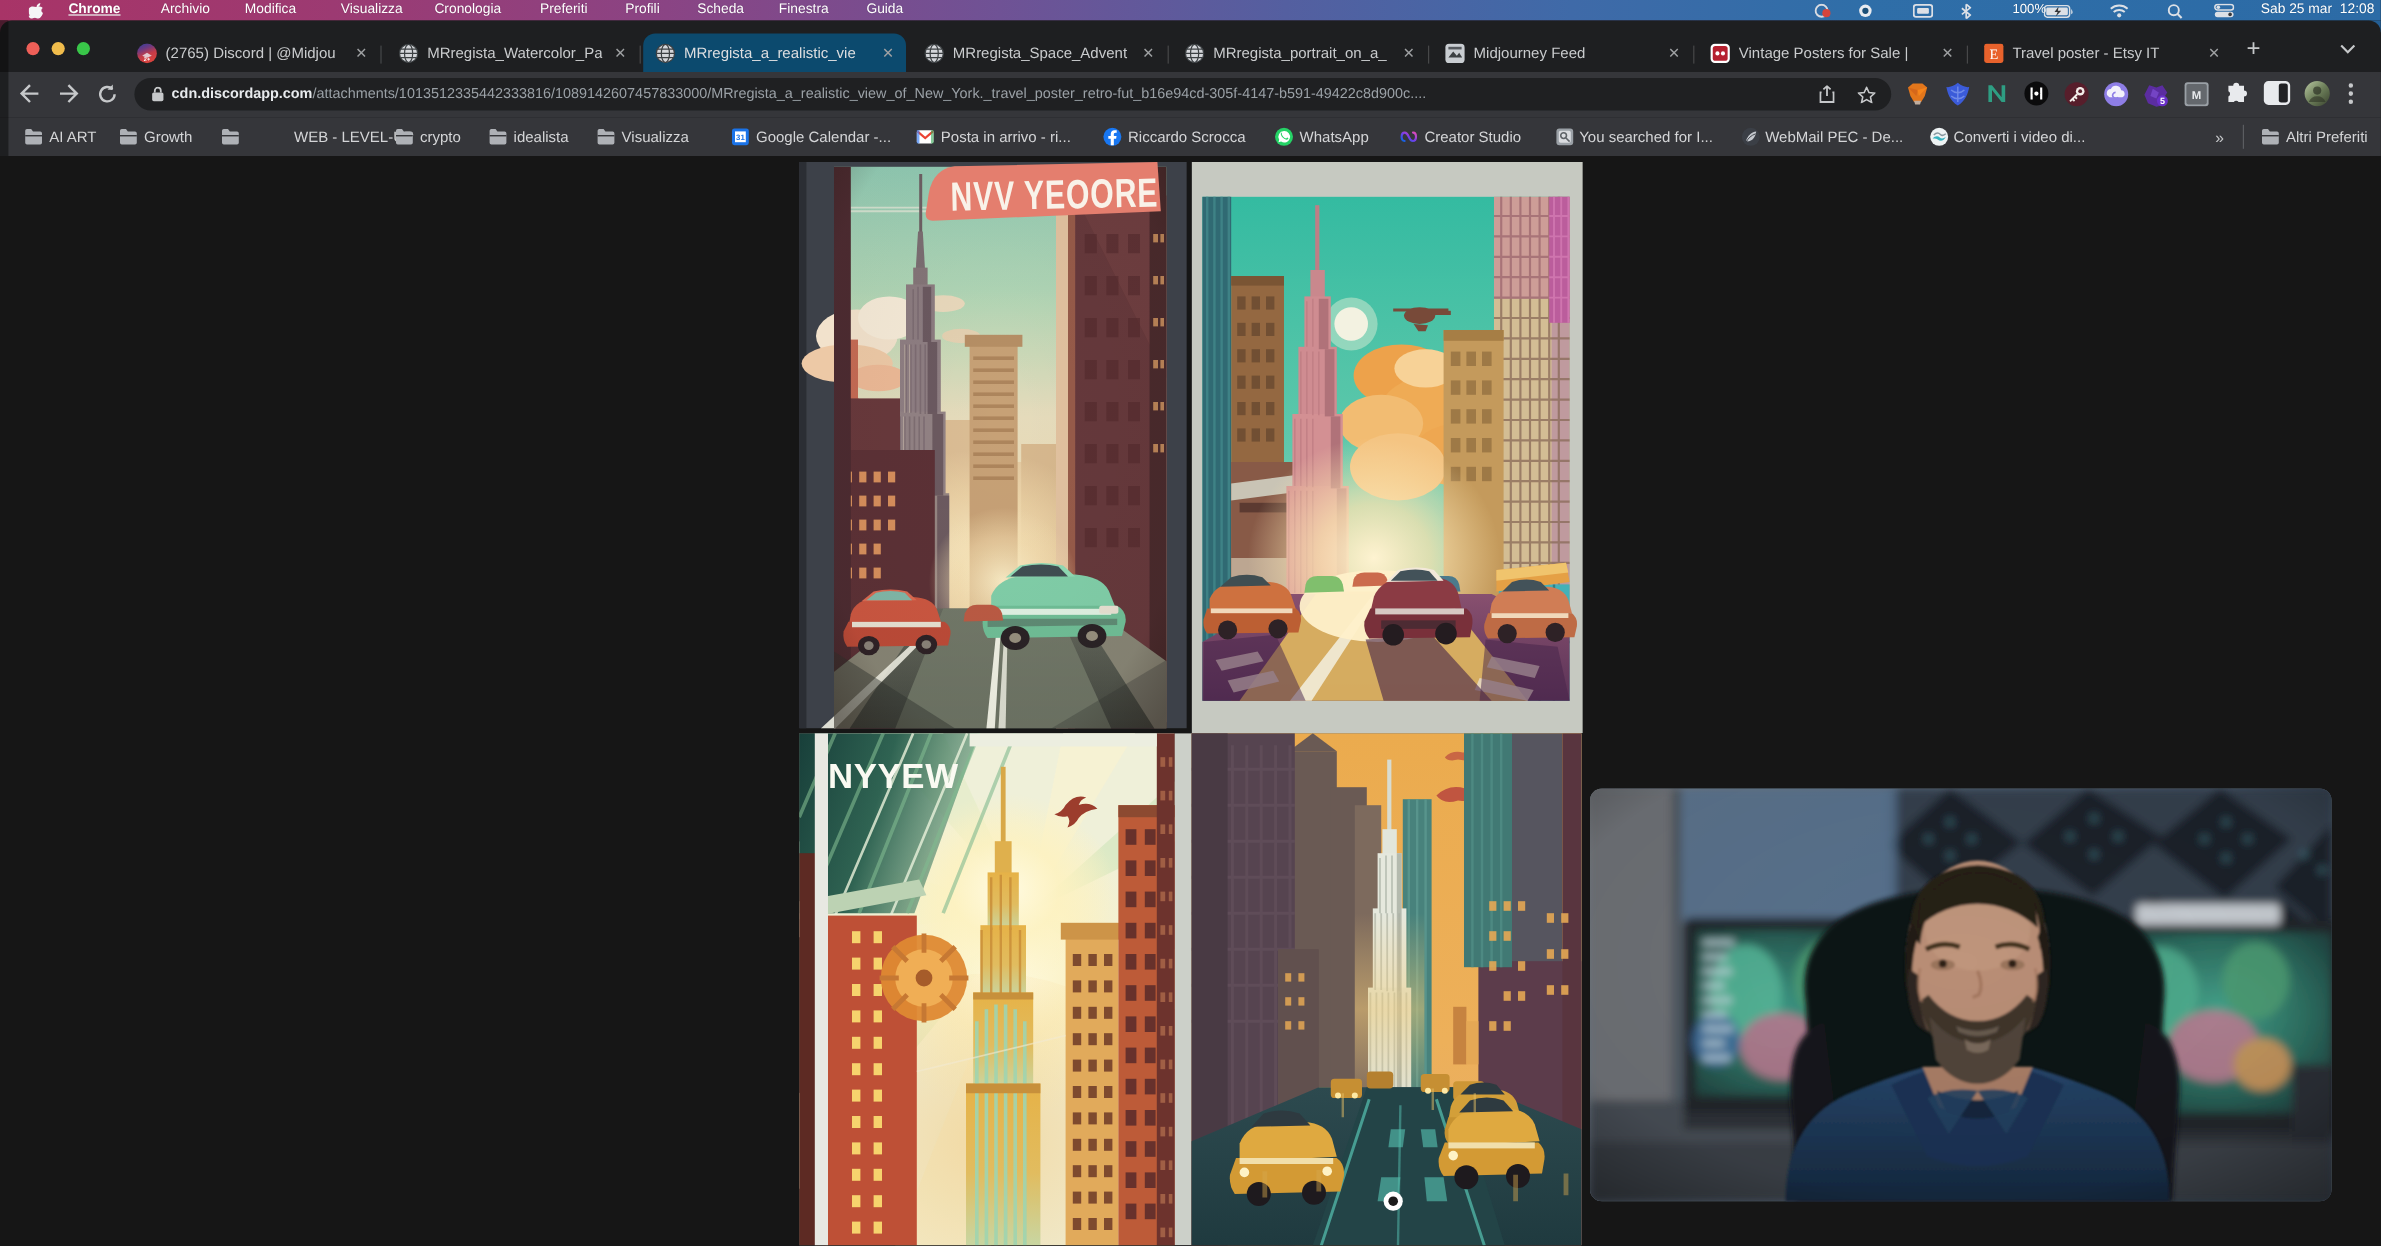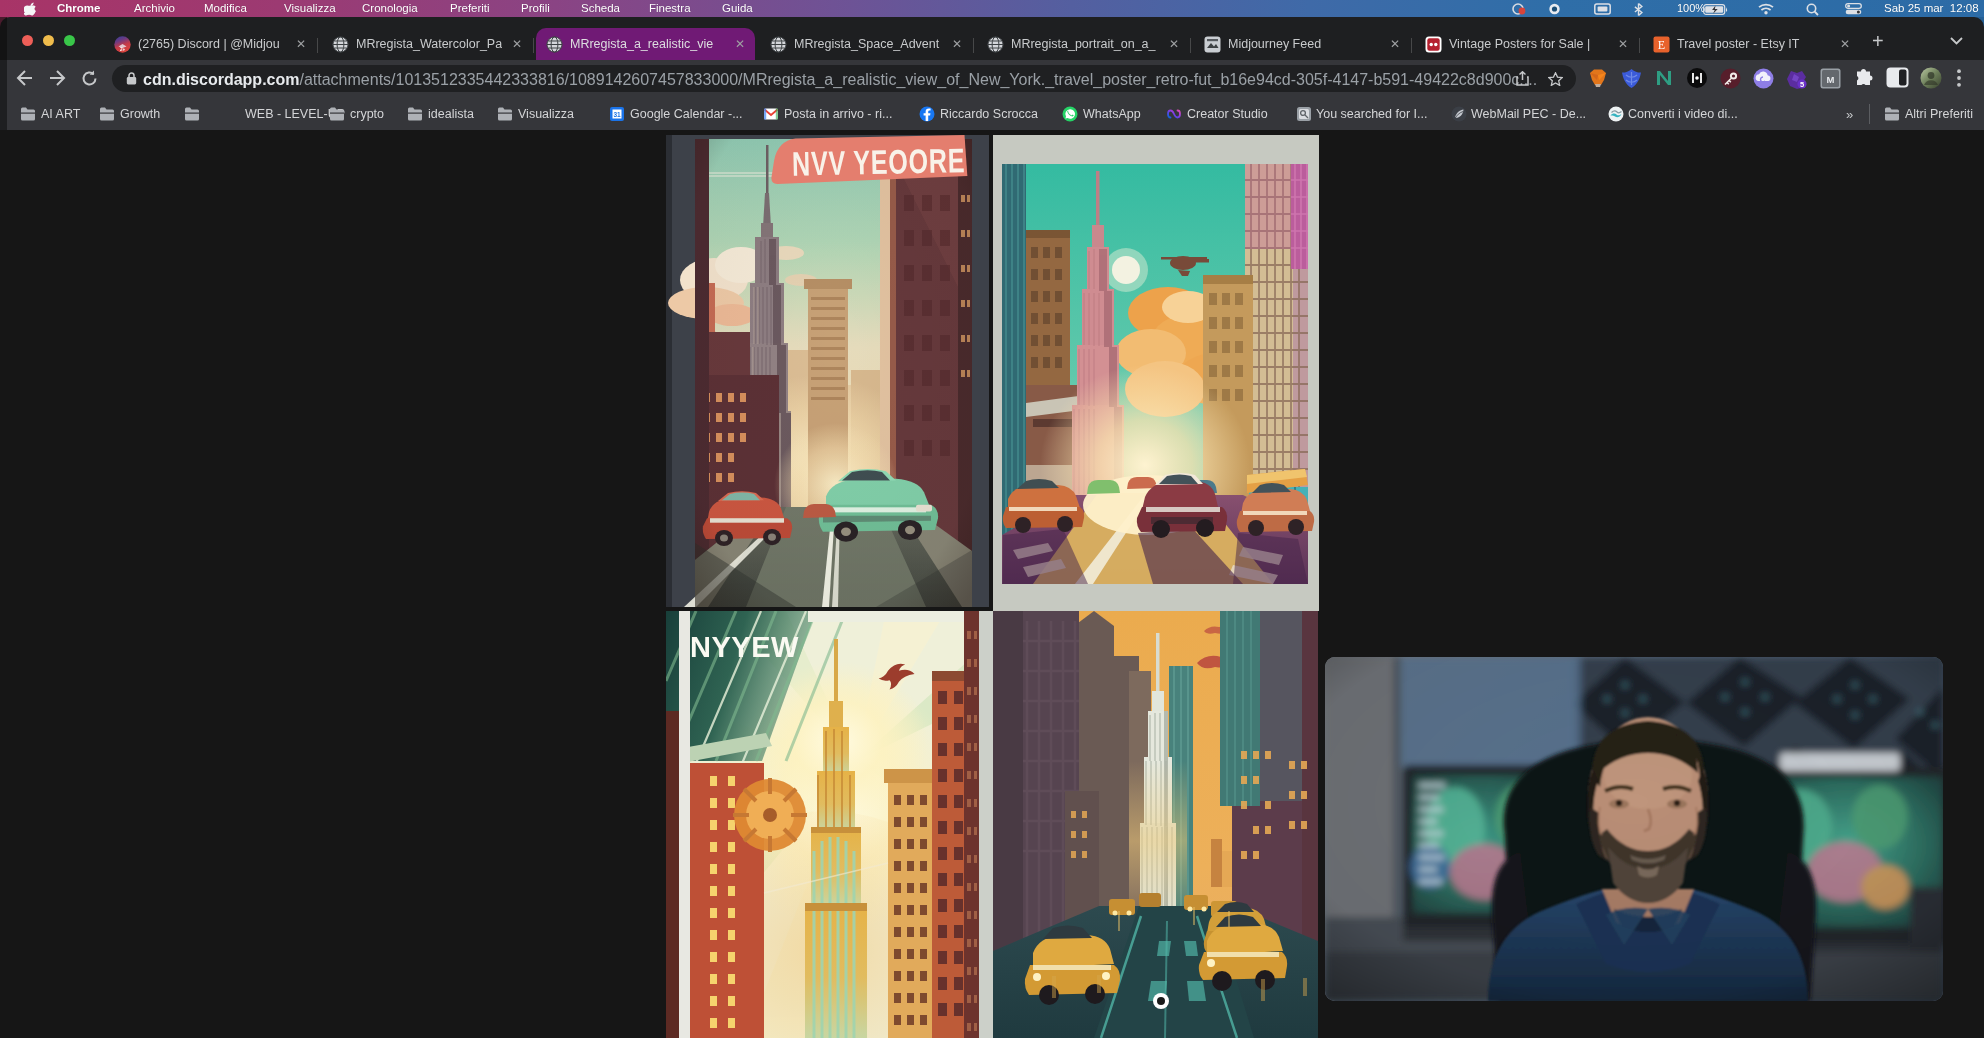--- a/index.html
+++ b/index.html
@@ -13,41 +13,41 @@
   #window { position:absolute; left:0; top:17px; width:1984px; height:1021px; background:#1e1f21; border-radius:10px 10px 0 0; }
   #tabbar { position:absolute; left:0; top:0; width:1572px; height:43px; }
   .tl-red,.tl-yel,.tl-grn { position:absolute; top:18px; width:11px; height:11px; border-radius:50%; }
   .tl-red { left:22px; background:#ee5f58; }
   .tl-yel { left:43px; background:#f0bc4c; }
   .tl-grn { left:64px; background:#39c649; }
   .tab { position:absolute; top:11px; height:32px; color:#c9cbcd; font-size:12.5px; }
   .tab .fav { position:absolute; left:10px; top:8px; width:17px; height:17px; }
   .tab .ttl { position:absolute; left:34px; top:9px; right:30px; white-space:nowrap; overflow:hidden; }
   .tab .cls { position:absolute; right:10px; top:9px; color:#9fa1a3; font-size:12px; }
-  .tab.active { background:#701a75; border-radius:10px 10px 0 0; color:#dddee0; }
+  .tab.active { background:#0c4a6e; border-radius:10px 10px 0 0; color:#dddee0; }
   .tsep { position:absolute; top:21px; width:1px; height:15px; background:#474849; }
   #toolbar { position:absolute; left:0; top:43px; width:1984px; height:38px; background:#35363a; }
   .navic { position:absolute; top:7px; color:#c6c8ca; font-size:17px; }
   #urlpill { position:absolute; left:112px; top:5px; width:1464px; height:27px; border-radius:14px; background:#1f2022; }
-  #urltext { position:absolute; left:31px; top:6px; font-size:16px; color:#9aa0a6; white-space:nowrap; overflow:hidden; width:1400px; }
+  #urltext { position:absolute; left:31px; top:6px; font-size:12px; color:#9aa0a6; white-space:nowrap; overflow:hidden; width:1400px; }
   #urltext b { color:#e7eaed; font-weight:bold; }
   #bookbar { position:absolute; left:0; top:81px; width:1984px; height:32px; background:#35363a; }
   .bk { position:absolute; top:9px; font-size:12.5px; color:#d4d5d7; white-space:nowrap; }
   .bkic { position:absolute; top:8px; width:16px; height:16px; }
   #content { position:absolute; left:0; top:113px; width:1984px; height:908px; background:#161616; overflow:hidden; }
   #webcam { position:absolute; left:1325px; top:527px; width:618px; height:344px; border-radius:10px; background:#55606a; overflow:hidden; }
 </style>
 </head>
 <body>
 <div id="menubar">
   <svg class="mi" style="left:24px;top:2px;" width="12" height="14" viewBox="0 0 12 14">
       <path d="M8.4 0.6 c0.2 1 -0.3 2 -0.9 2.7 C6.9 4 5.9 4.6 5 4.5 4.9 3.6 5.3 2.6 5.9 2 6.5 1.2 7.6 0.7 8.4 0.6 Z M10.9 10.1 c-0.4 1 -0.6 1.4 -1.2 2.3 -0.8 1.2 -1.9 2.6 -3.2 2.6 -1.2 0 -1.6 -0.8 -3.2 -0.8 -1.6 0 -2 0.8 -3.2 0.8 C-1.2 15 -2.3 13.6 -3 12.4 Z" fill="#f5f5f7" transform="translate(2,0) scale(0.9)"></path>
       <path d="M6 4.8 c1 0 2.2-0.6 3.4-0.4 1 .1 2 .5 2.6 1.4 -1.5 1 -1.8 3.3 0 4.3 -0.3 1 -0.6 1.5 -1.1 2.3 -0.7 1.1 -1.5 2.2 -2.6 2.2 -1 0 -1.4 -0.7 -2.7 -0.7 -1.3 0 -1.7 .7 -2.7 .7 -1.1 0 -2 -1.2 -2.7 -2.3 C-1.3 10.2 -1.5 7 0 5.6 0.8 4.9 1.9 4.4 2.9 4.4 4 4.4 5 4.8 6 4.8 Z" fill="#f5f5f7" transform="translate(0.6,-0.6) scale(0.92)"></path>
     </svg>
-  <div class="mi" style="left:57px;font-weight:bold;">Chrome</div>
+  <div class="mi" style="left:57px;font-weight:bold;text-decoration:underline;">Chrome</div>
   <div class="mi" style="left:134px;">Archivio</div>
   <div class="mi" style="left:204px;">Modifica</div>
   <div class="mi" style="left:284px;">Visualizza</div>
   <div class="mi" style="left:362px;">Cronologia</div>
   <div class="mi" style="left:450px;">Preferiti</div>
   <div class="mi" style="left:521px;">Profili</div>
   <div class="mi" style="left:581px;">Scheda</div>
   <div class="mi" style="left:649px;">Finestra</div>
   <div class="mi" style="left:722px;">Guida</div>
   <svg class="mi" style="left:1512px;top:3px;" width="14" height="12" viewBox="0 0 14 12">

